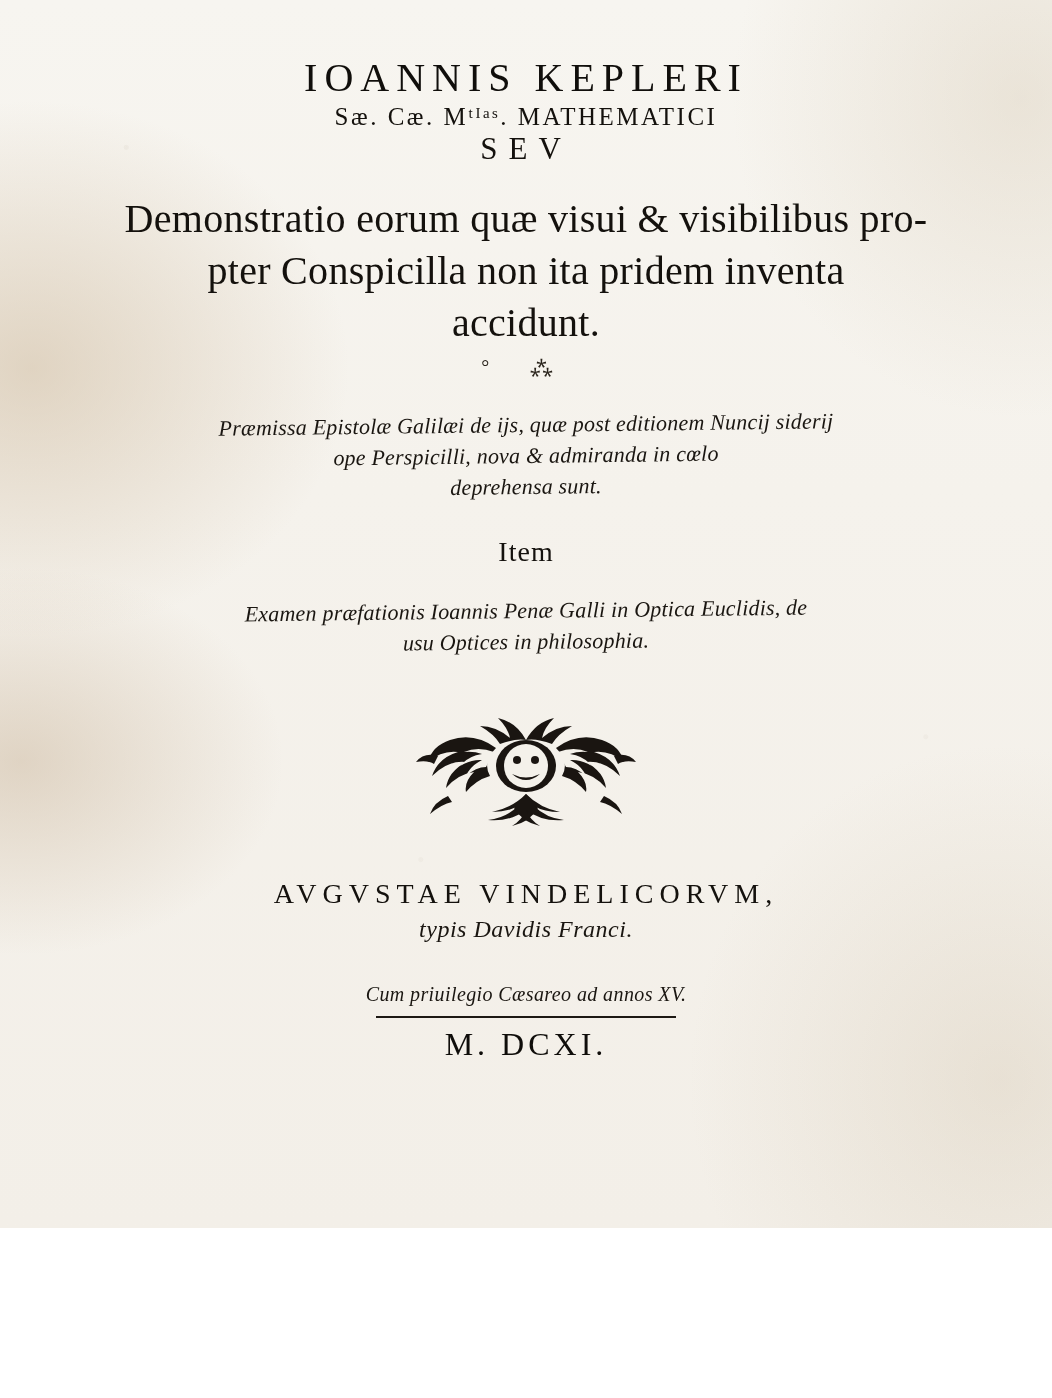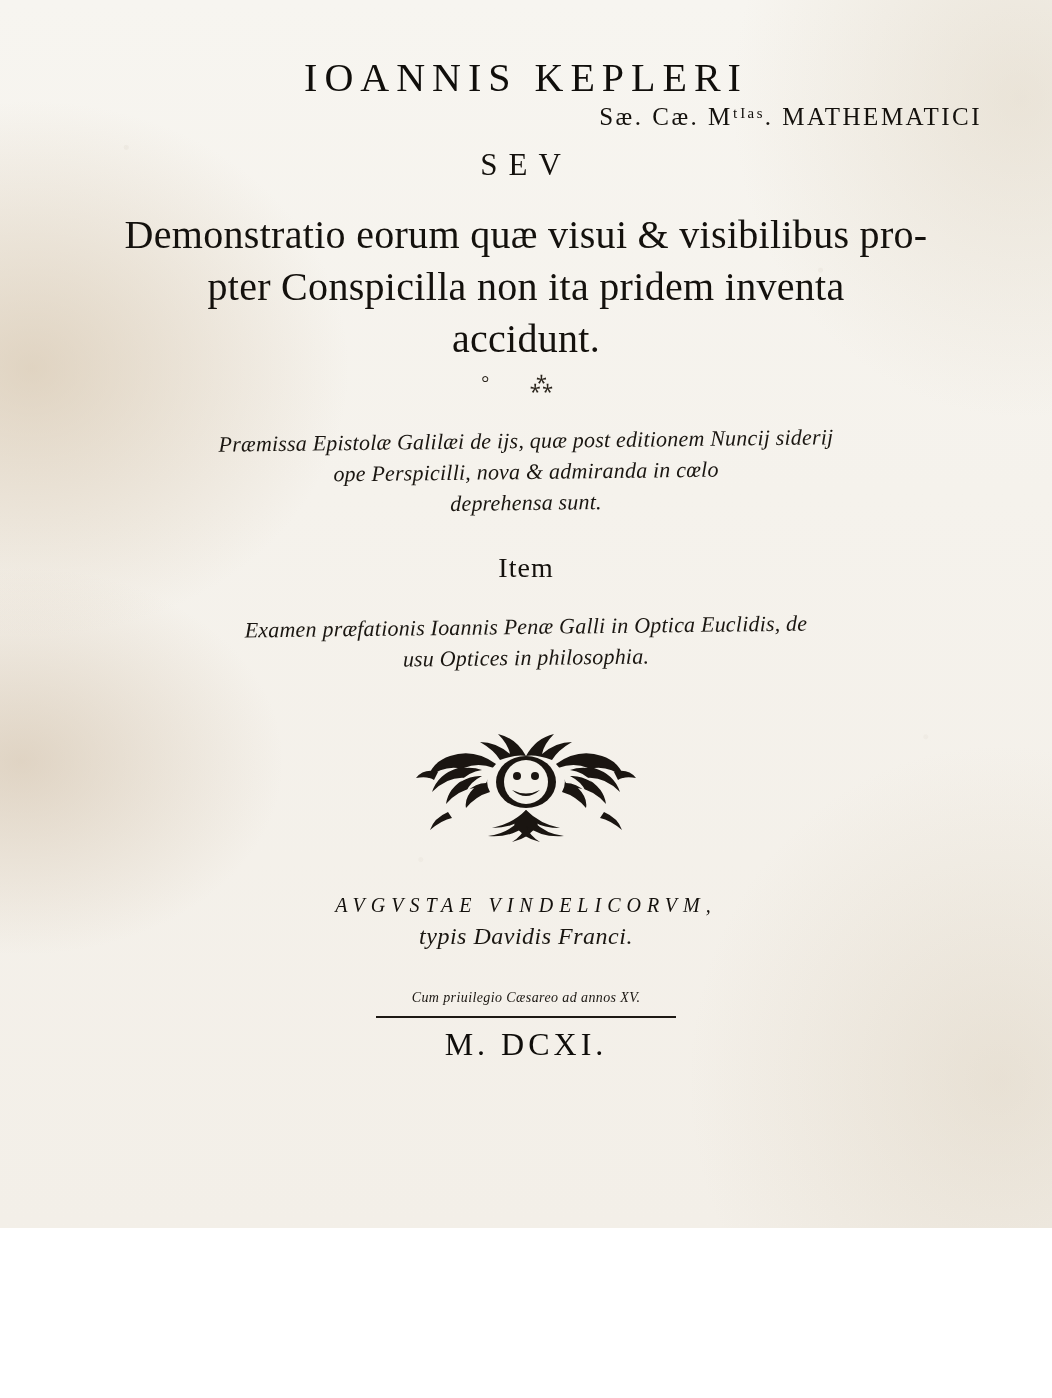--- a/index.html
+++ b/index.html
@@ -50,23 +50,21 @@
     margin-top: 20px;
     margin-bottom: 2px;
     font-weight: 400;
     color: #100e0b;
     white-space: nowrap;
   }
   .author-sub {
     font-family: "Liberation Serif", serif;
     font-size: 25px;
     letter-spacing: 2.5px;
-    margin-bottom: 16px;
-    color: #14110d;
-    text-align: right;
+    color: #14110d;
   }
   .main-title {
     font-family: "Liberation Serif", serif;
     font-size: 92px;
     line-height: 1.0;
     letter-spacing: 9px;
     margin: 10px 0 10px 0;
     color: #0d0b09;
   }
   .seu {
@@ -116,36 +114,35 @@
     display: flex;
     justify-content: center;
   }
   .ornament {
     width: 300px;
     height: 132px;
   }
 
   
   .imprint-city {
-    font-style: italic;
-    font-size: 20px;
+    font-size: 28px;
     letter-spacing: 6px;
     margin: 8px 0 6px 0;
     color: #14110d;
   }
   .imprint-printer {
     font-style: italic;
     font-size: 24px;
     letter-spacing: 0.5px;
     margin: 0 0 40px 0;
     color: #1a1611;
   }
   .privilege {
     font-style: italic;
-    font-size: 14px;
+    font-size: 20px;
     letter-spacing: 0.4px;
     margin: 0 0 8px 0;
     color: #1a1611;
   }
   .rule {
     width: 300px;
     height: 2px;
     background: #1d1914;
     margin: 10px auto 8px auto;
   }

